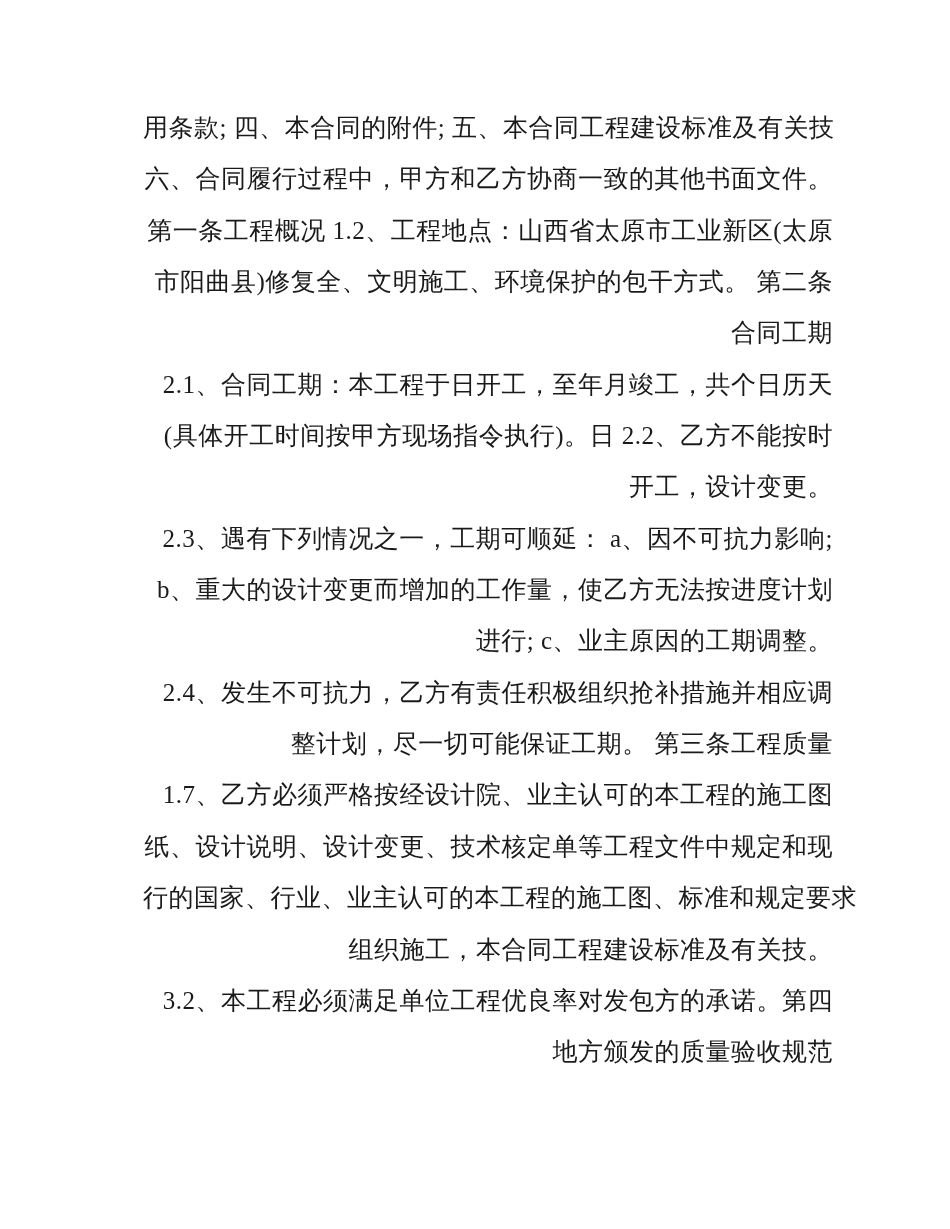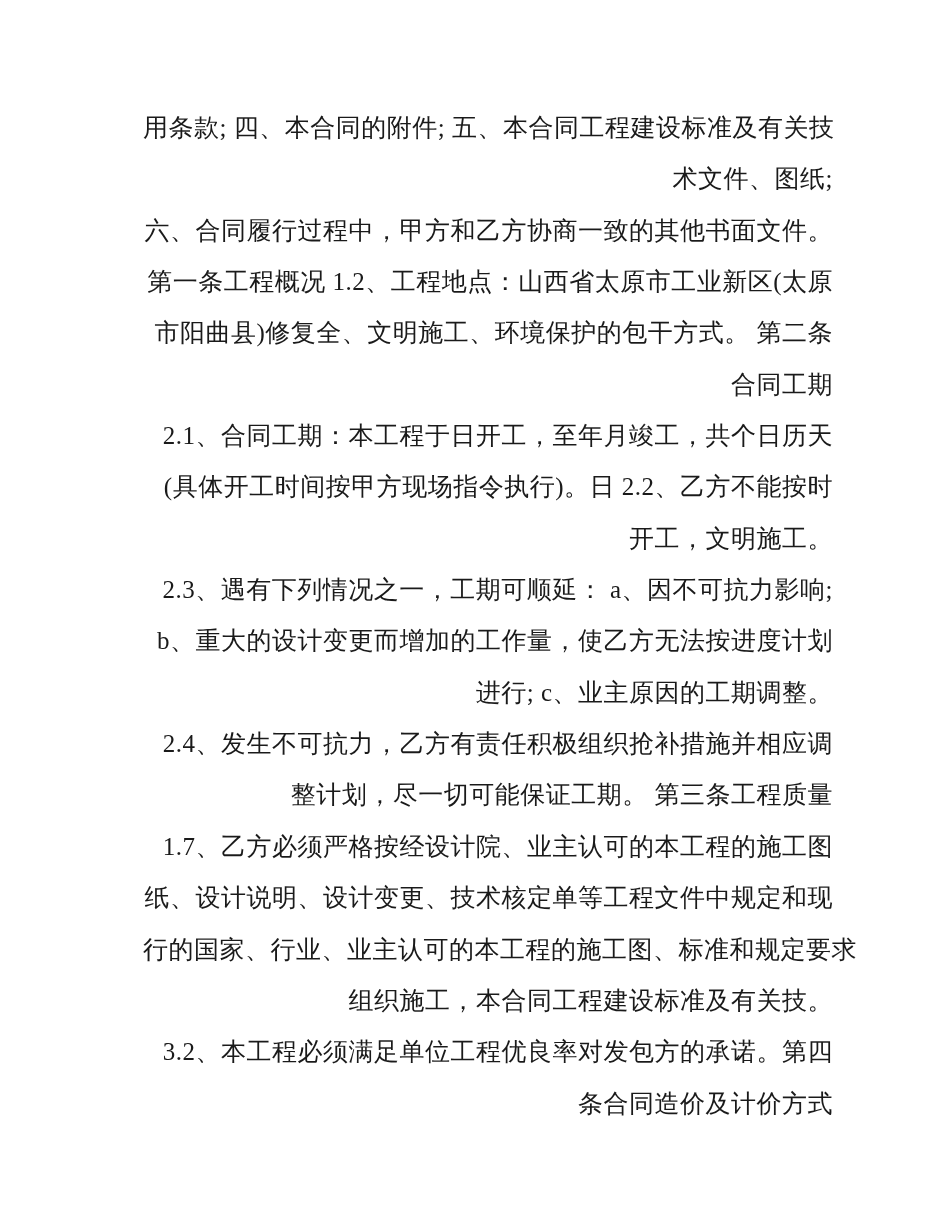--- a/index.html
+++ b/index.html
@@ -36,33 +36,32 @@
     text-align: right;
     -webkit-font-smoothing: antialiased;
   }
 </style>
 </head>
 <body>
 
 <div class="page">
   <div class="text-block">
     <div class="line">用条款; 四、本合同的附件; 五、本合同工程建设标准及有关技</div>
-    <div class="line">术文件、图纸;</div>
     <div class="line">六、合同履行过程中，甲方和乙方协商一致的其他书面文件。</div>
     <div class="line">第一条工程概况 1.2、工程地点：山西省太原市工业新区(太原</div>
     <div class="line">市阳曲县)修复全、文明施工、环境保护的包干方式。 第二条</div>
     <div class="line">合同工期</div>
     <div class="line">2.1、合同工期：本工程于日开工，至年月竣工，共个日历天</div>
     <div class="line">(具体开工时间按甲方现场指令执行)。日 2.2、乙方不能按时</div>
-    <div class="line">开工，文明施工。</div>
+    <div class="line">开工，设计变更。</div>
     <div class="line">2.3、遇有下列情况之一，工期可顺延： a、因不可抗力影响;</div>
     <div class="line">b、重大的设计变更而增加的工作量，使乙方无法按进度计划</div>
     <div class="line">进行; c、业主原因的工期调整。</div>
     <div class="line">2.4、发生不可抗力，乙方有责任积极组织抢补措施并相应调</div>
     <div class="line">整计划，尽一切可能保证工期。 第三条工程质量</div>
     <div class="line">1.7、乙方必须严格按经设计院、业主认可的本工程的施工图</div>
     <div class="line">纸、设计说明、设计变更、技术核定单等工程文件中规定和现</div>
     <div class="line">行的国家、行业、业主认可的本工程的施工图、标准和规定要求</div>
     <div class="line">组织施工，本合同工程建设标准及有关技。</div>
     <div class="line">3.2、本工程必须满足单位工程优良率对发包方的承诺。第四</div>
-    <div class="line">条合同造价及计价方式</div>
+    <div class="line">地方颁发的质量验收规范</div>
   </div>
 </div>
 
 </body></html>

